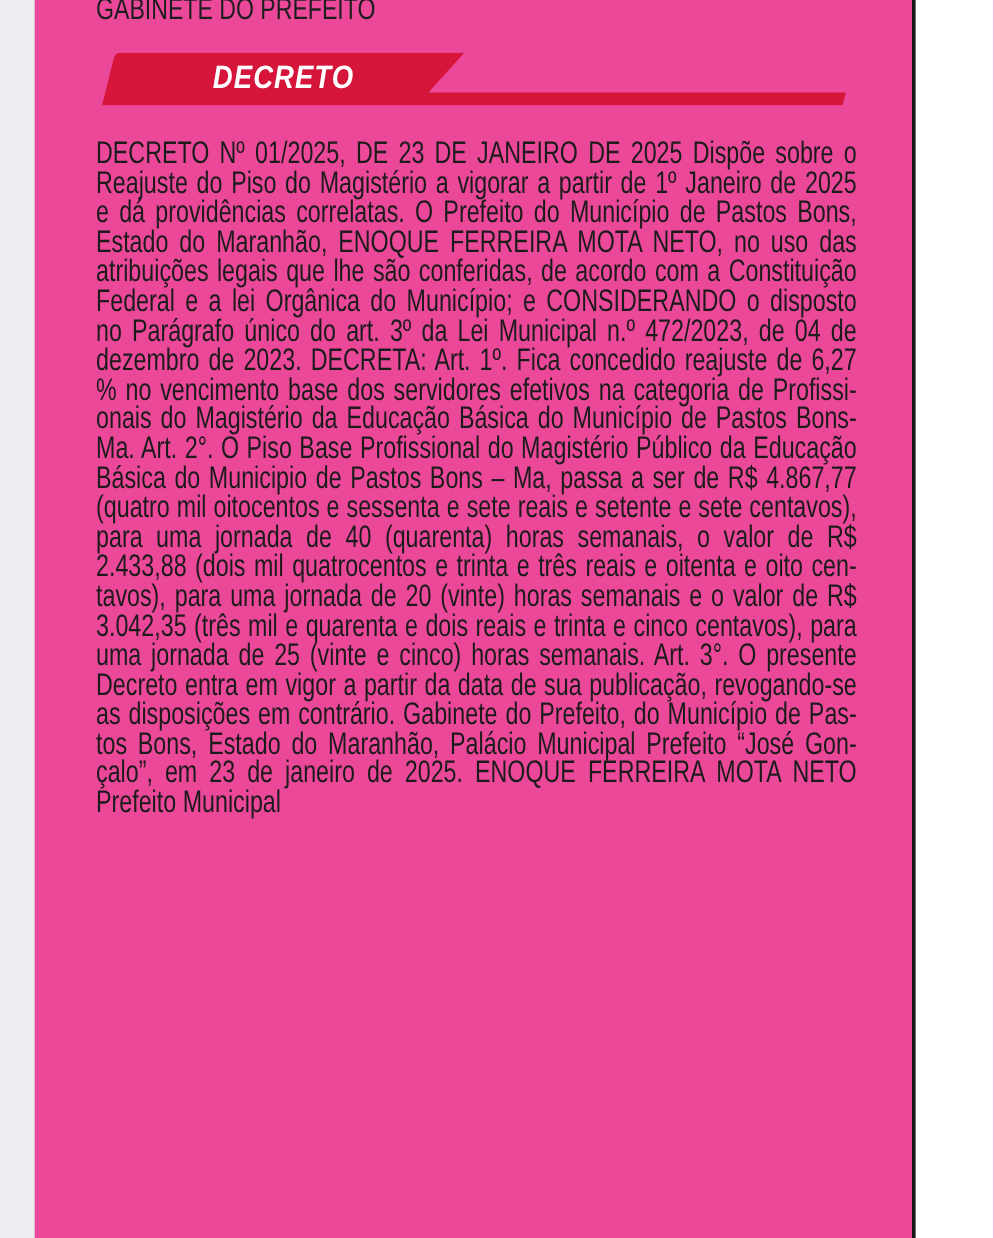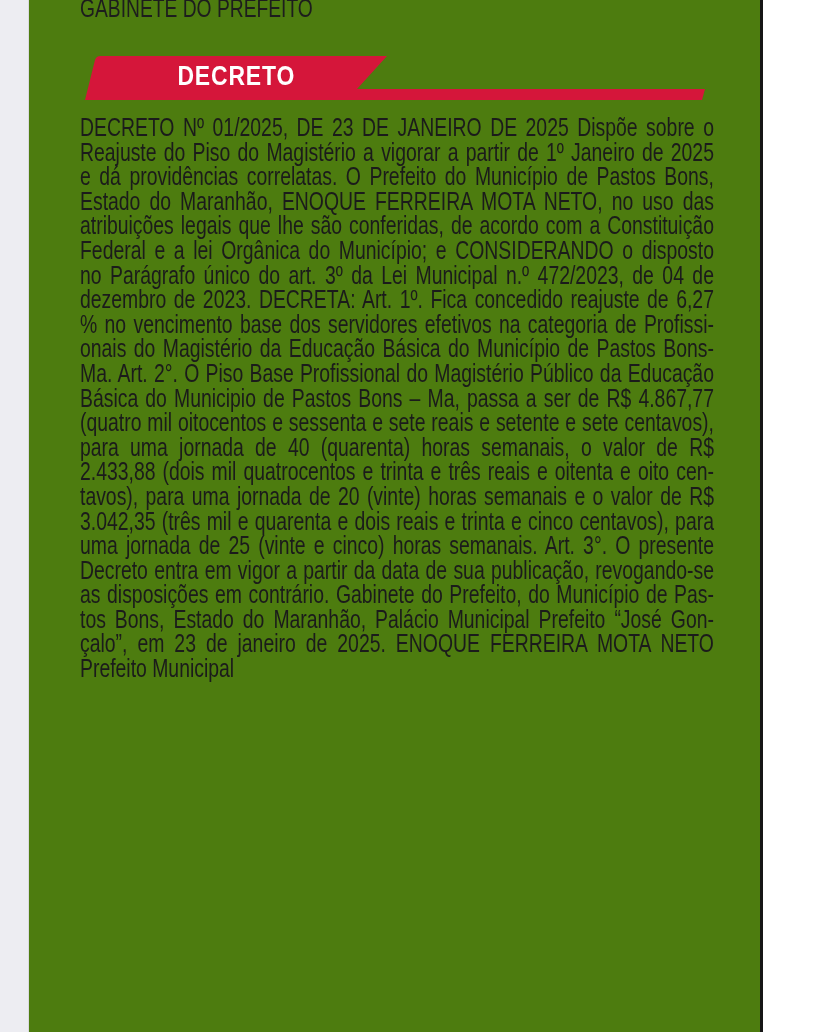--- a/index.html
+++ b/index.html
@@ -12,38 +12,38 @@
   }
   .gutter {
     position: absolute; left: 0; top: 0;
     width: 28px; height: 1032px;
     background: #EDEDF2;
     border-right: 1px solid #DADAE0;
   }
   .page {
     position: absolute; left: 29px; top: 0;
     width: 731px; height: 1032px;
-    background: #4d7c0f;
+    background: #ec4899;
   }
   .right-rule {
     position: absolute; left: 760px; top: 0;
     width: 3px; height: 1032px;
     background: #161616;
   }
   .section-header {
     position: absolute; left: 51px; top: -4px;
     font-size: 25px; line-height: 25px;
     color: #1d1d1d;
     white-space: nowrap;
     transform: scaleX(0.77);
     transform-origin: 0 0;
   }
   .ribbon {
-    position: absolute; left: 56px; top: 56px;
-    width: 622px; height: 44px;
+    position: absolute; left: 56px; top: 44px;
+    width: 622px; height: 44px; font-style: italic;
   }
   .ribbon svg { position: absolute; left: 0; top: 0; display: block; }
   .ribbon-label-box {
     position: absolute; left: 0; top: 0;
     width: 302px; height: 40px;
     display: flex; align-items: center; justify-content: center;
   }
   .ribbon-label {
     color: #ffffff;
     font-weight: bold;

